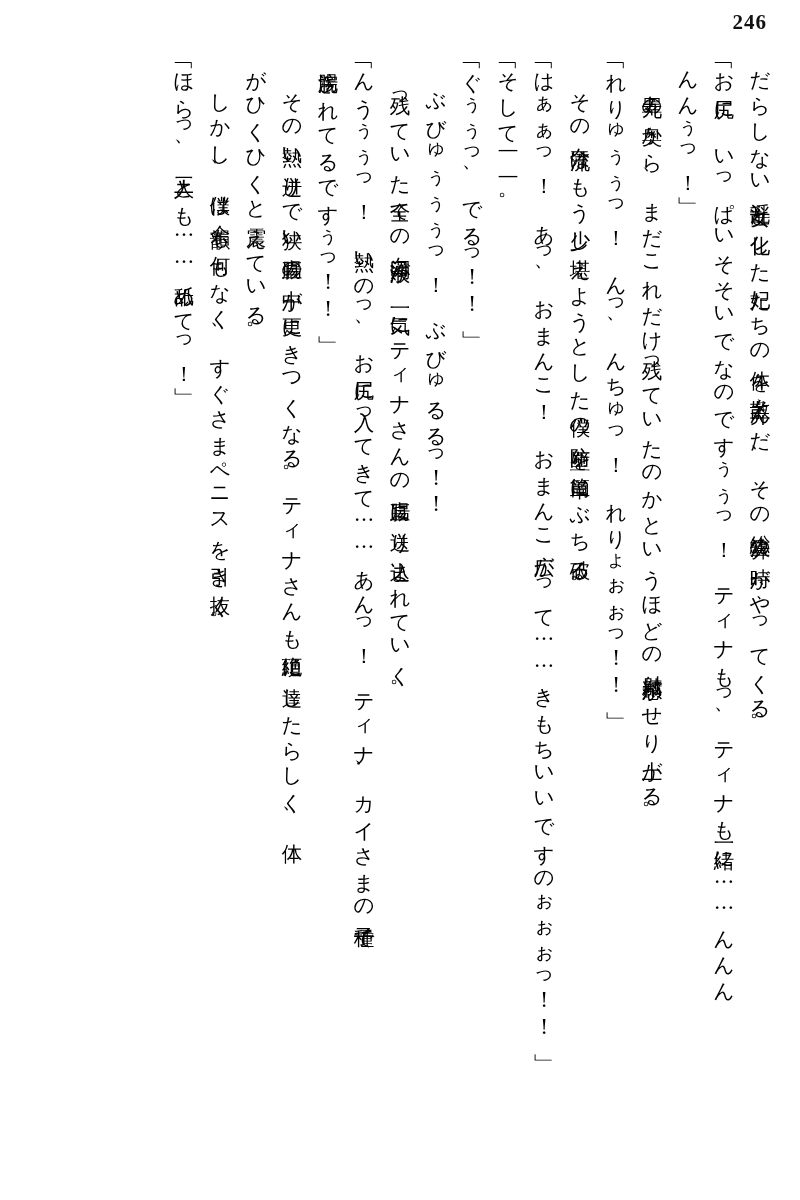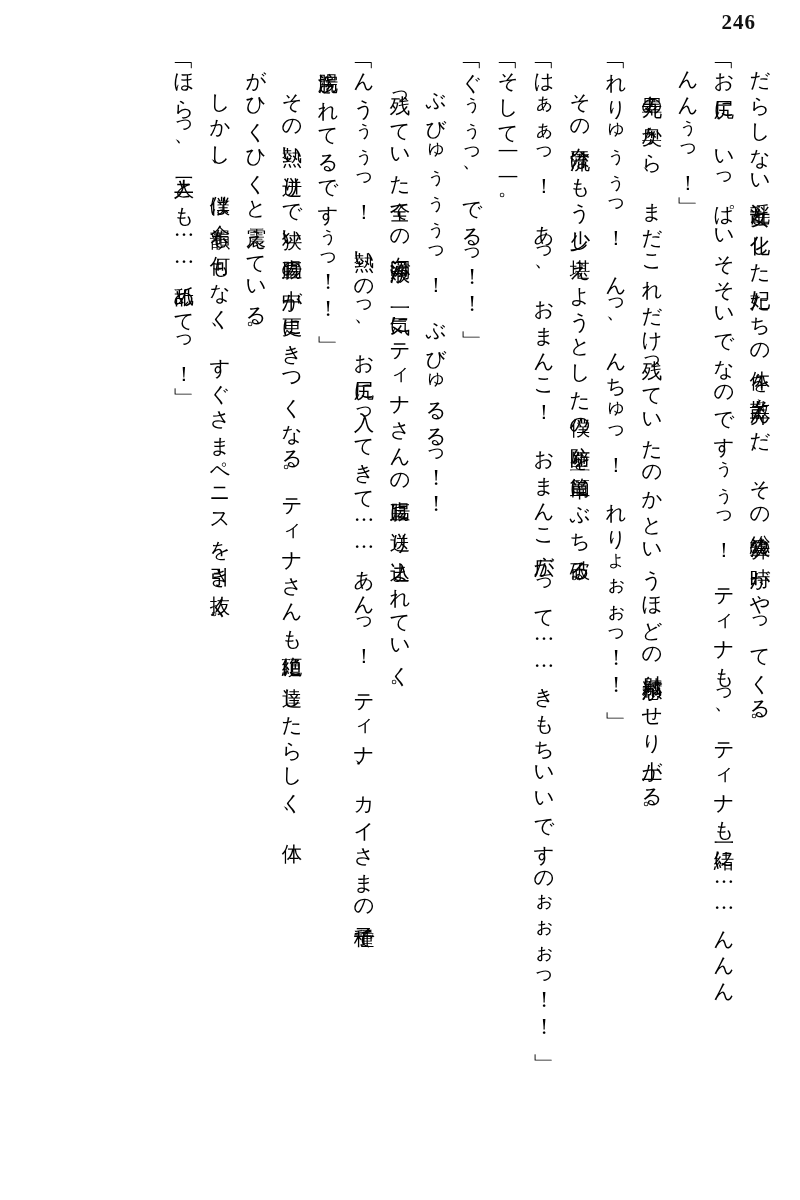--- a/index.html
+++ b/index.html
@@ -17,21 +17,21 @@
   .page {
     position: relative;
     width: 800px;
     height: 1200px;
     box-sizing: border-box;
     background: #ffffff;
   }
   .page-number {
     position: absolute;
     top: 10px;
-    right: 44px;
+    right: 33px;
     font-family: "Liberation Serif", "DejaVu Serif", serif;
     font-size: 21px;
     font-weight: bold;
     letter-spacing: 1px;
     color: #111111;
   }
   .body-text {
     position: absolute;
     top: 56px;
     right: 30px;

